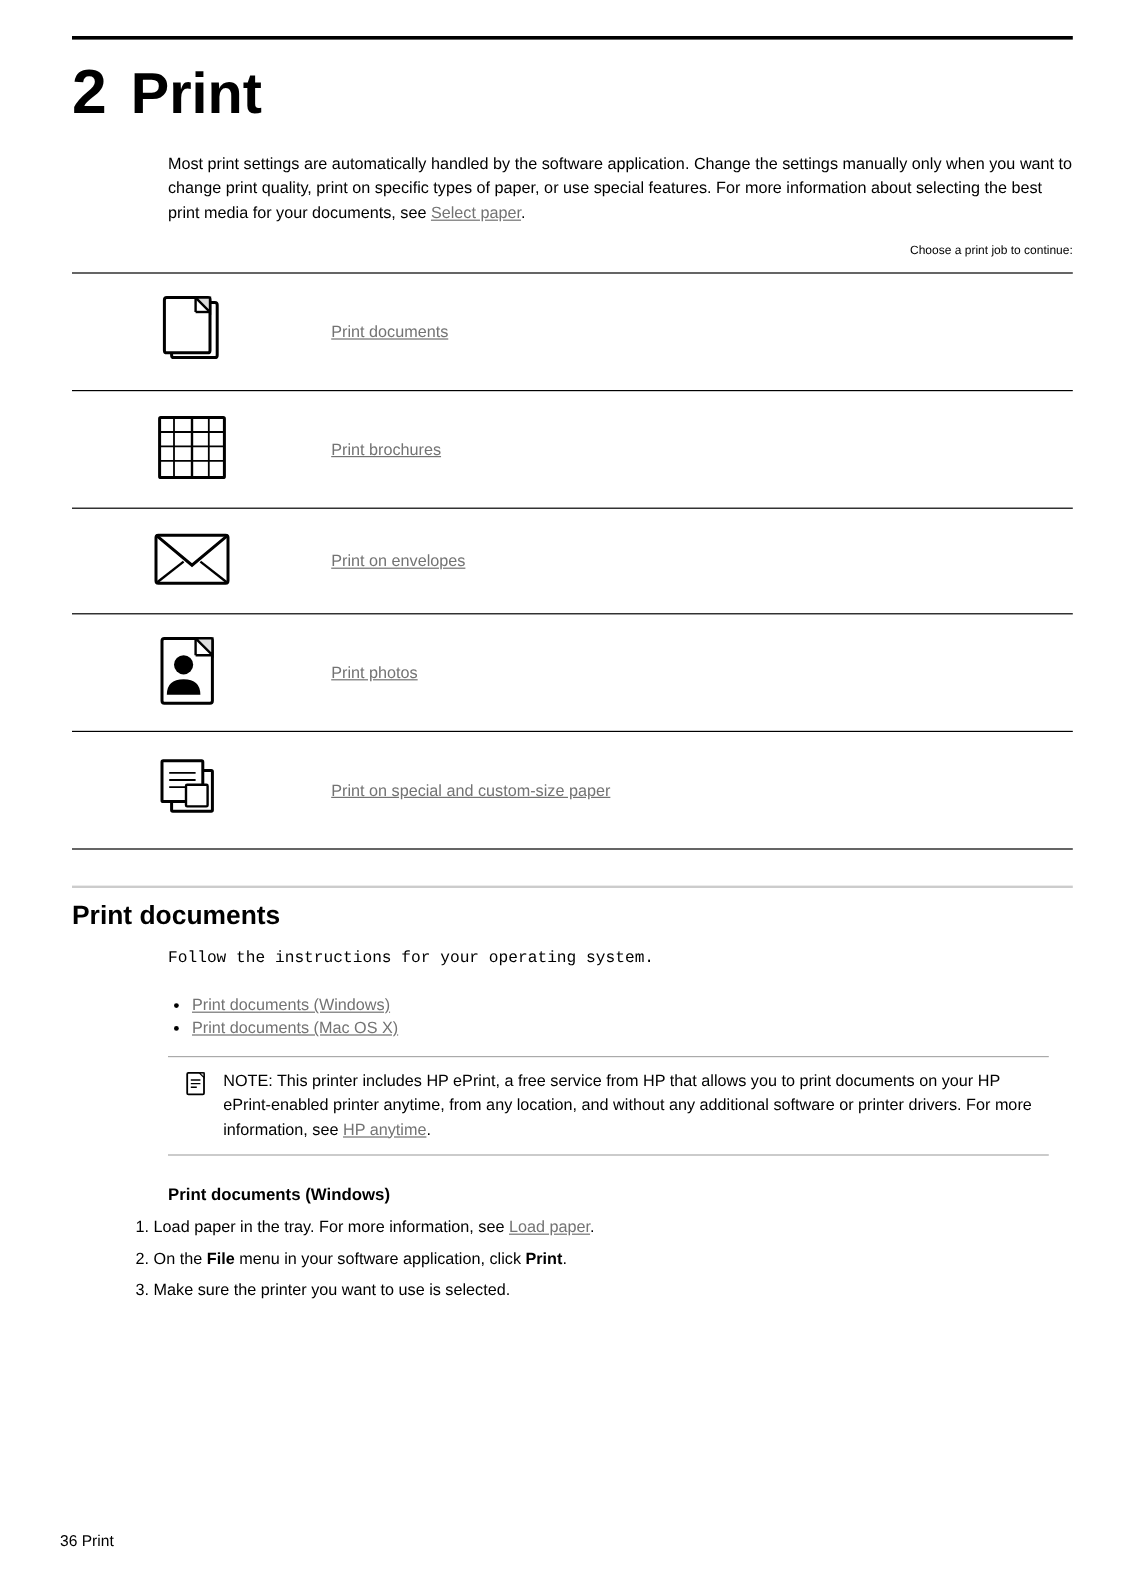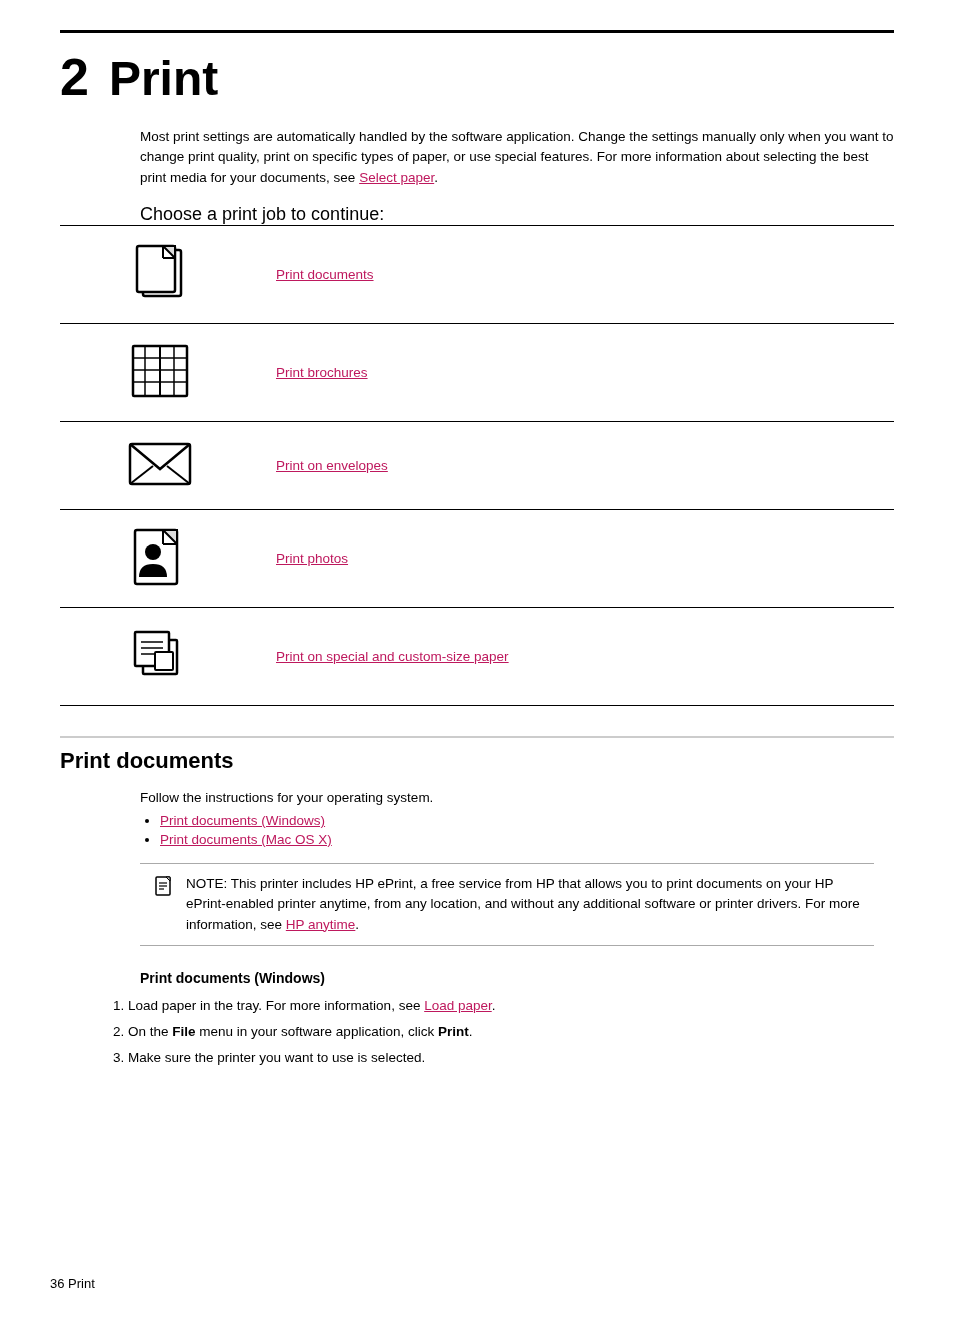--- a/index.html
+++ b/index.html
@@ -48,29 +48,30 @@
 
     
     .intro-text {
       margin-left: 80px;
       margin-bottom: 16px;
       line-height: 1.5;
       font-size: 13.5px;
     }
 
     .intro-text a, .link {
-      color: #be185d;
+      color: #737373;
       text-decoration: underline;
       cursor: pointer;
     }
 
     .choose-text {
       margin-left: 80px;
-      margin-bottom: 0;
-      font-size: 18px;
+      margin-bottom: 12px;
+      font-size: 10px;
+      text-align: right;
     }
 
     
     .print-table {
       width: 100%;
       border-collapse: collapse;
       margin-bottom: 30px;
     }
 
     .print-table tr {
@@ -102,22 +103,23 @@
       font-size: 22px;
       font-weight: bold;
       margin-bottom: 14px;
       border-top: 2px solid #ccc;
       padding-top: 10px;
     }
 
     .section-intro {
       margin-left: 80px;
       font-size: 13.5px;
-      margin-bottom: 5px;
+      margin-bottom: 20px;
       line-height: 1.5;
+      font-family: Liberation Mono, monospace;
     }
 
     .bullet-list {
       margin-left: 100px;
       margin-bottom: 16px;
     }
 
     .bullet-list li {
       font-size: 13.5px;
       list-style: disc;

